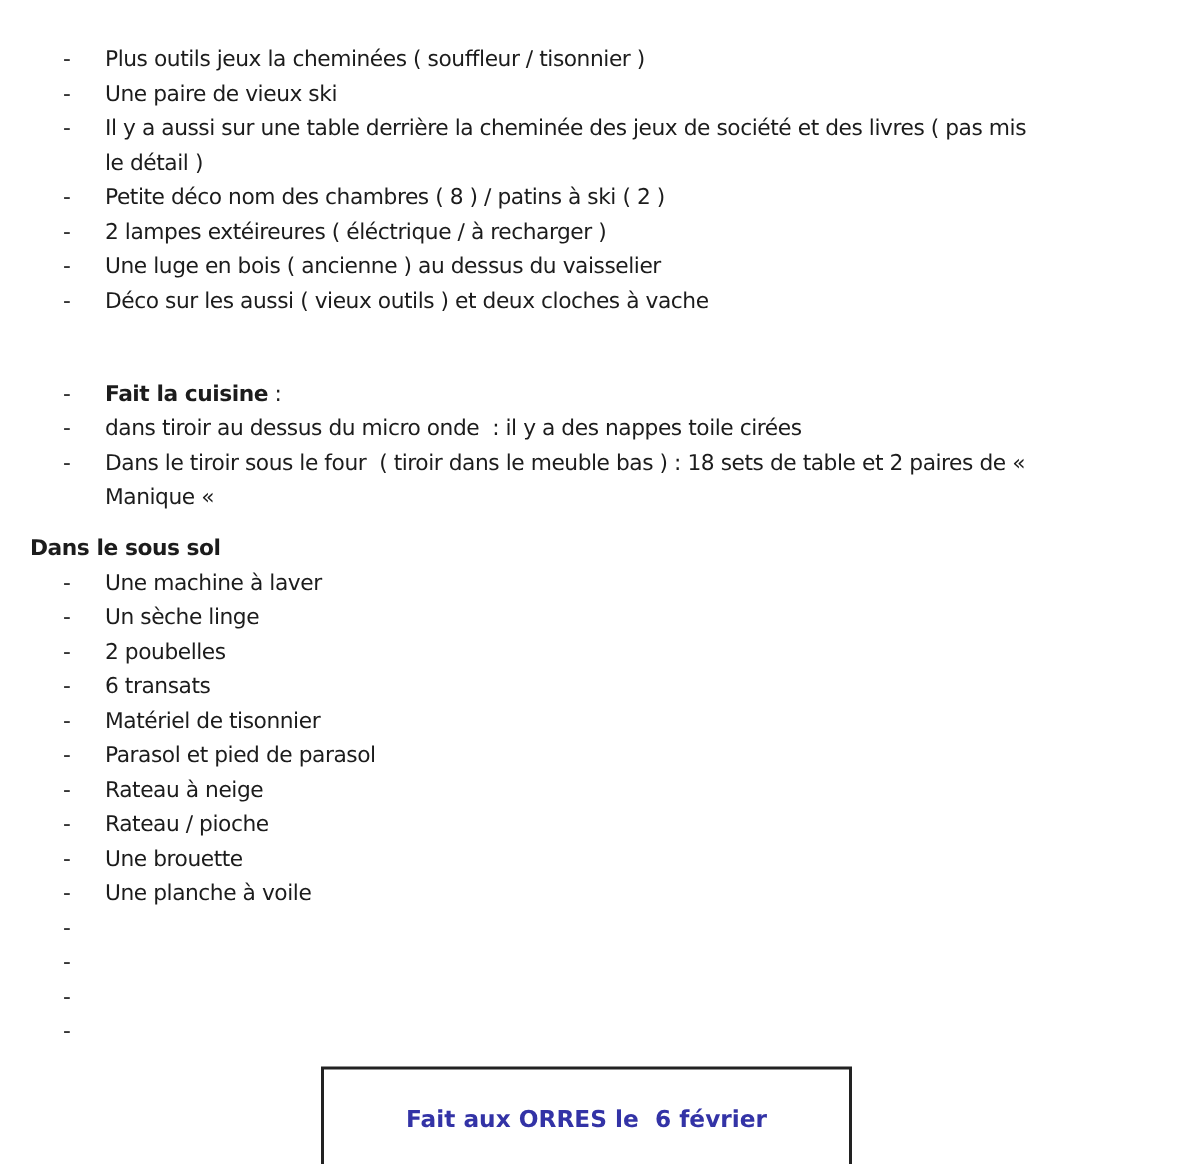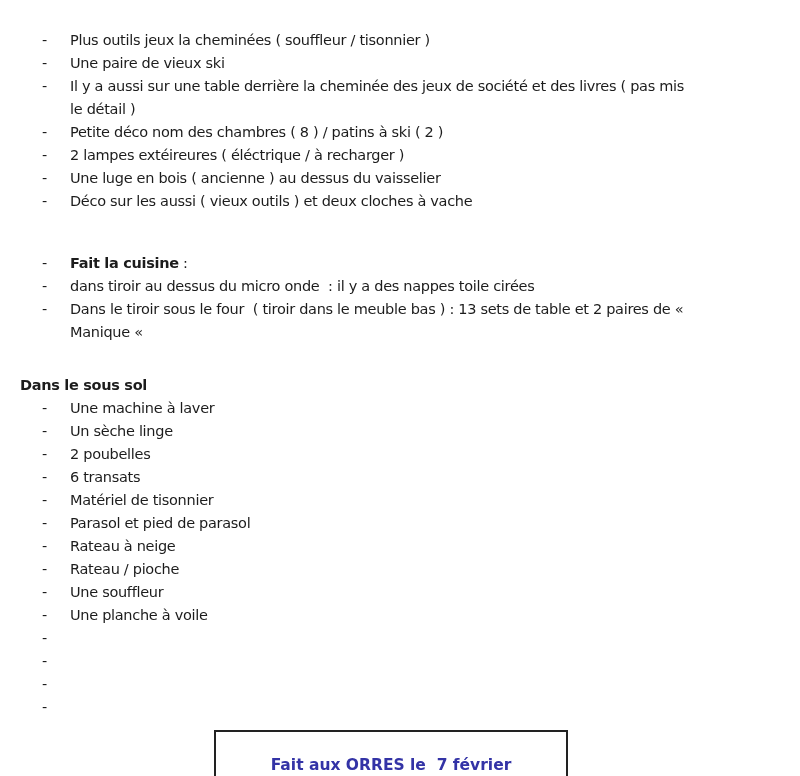--- a/index.html
+++ b/index.html
@@ -14,21 +14,21 @@
     letter-spacing:-0.3px;
     color:#1c1c1c;
     padding:29px 8px 0 18px;
   }
   .row { display:flex; align-items:flex-start; line-height:23px; }
   .dash { margin-left:24px; width:28px; flex:0 0 28px; }
   .txt { flex:1; white-space:pre-wrap; padding-right:6px; }
   .bold { font-weight:700; }
   .section-heading { line-height:23px; font-weight:700; padding-left:2px; }
   .gap-cuisine { margin-top:39px; }
-  .gap-basement { margin-top:30px; }
+  .gap-basement { margin-top:11px; }
   .footer-box {
     margin-top:11px;
     margin-left:196px;
     width:354px;
     height:70px;
     border:2px solid #222222;
     text-align:center;
     padding-top:24px;
   }
   .footer-text {
@@ -80,21 +80,21 @@
     <div class="row">
       <span class="dash">-</span>
       <span class="txt"><span class="bold">Fait la cuisine</span><span> :</span></span>
     </div>
     <div class="row">
       <span class="dash">-</span>
       <span class="txt">dans tiroir au dessus du micro onde  : il y a des nappes toile cirées</span>
     </div>
     <div class="row">
       <span class="dash">-</span>
-      <span class="txt">Dans le tiroir sous le four  ( tiroir dans le meuble bas ) : 13 sets de table et 2 paires de «
+      <span class="txt">Dans le tiroir sous le four  ( tiroir dans le meuble bas ) : 18 sets de table et 2 paires de «
 Manique «</span>
     </div>
   </div>
 
   <div class="gap-basement">
     <div class="section-heading">Dans le sous sol</div>
     <div class="row">
       <span class="dash">-</span>
       <span class="txt">Une machine à laver</span>
     </div>
@@ -121,21 +121,21 @@
     <div class="row">
       <span class="dash">-</span>
       <span class="txt">Rateau à neige</span>
     </div>
     <div class="row">
       <span class="dash">-</span>
       <span class="txt">Rateau / pioche</span>
     </div>
     <div class="row">
       <span class="dash">-</span>
-      <span class="txt">Une souffleur</span>
+      <span class="txt">Une brouette</span>
     </div>
     <div class="row">
       <span class="dash">-</span>
       <span class="txt">Une planche à voile</span>
     </div>
 
     <div class="row">
       <span class="dash">-</span>
       <span class="txt"></span>
     </div>
@@ -147,16 +147,16 @@
       <span class="dash">-</span>
       <span class="txt"></span>
     </div>
     <div class="row">
       <span class="dash">-</span>
       <span class="txt"></span>
     </div>
   </div>
 
   <div class="footer-box">
-    <span class="footer-text">Fait aux ORRES le  7 février</span>
+    <span class="footer-text">Fait aux ORRES le  6 février</span>
   </div>
 
 </div>
 
 </body></html>

